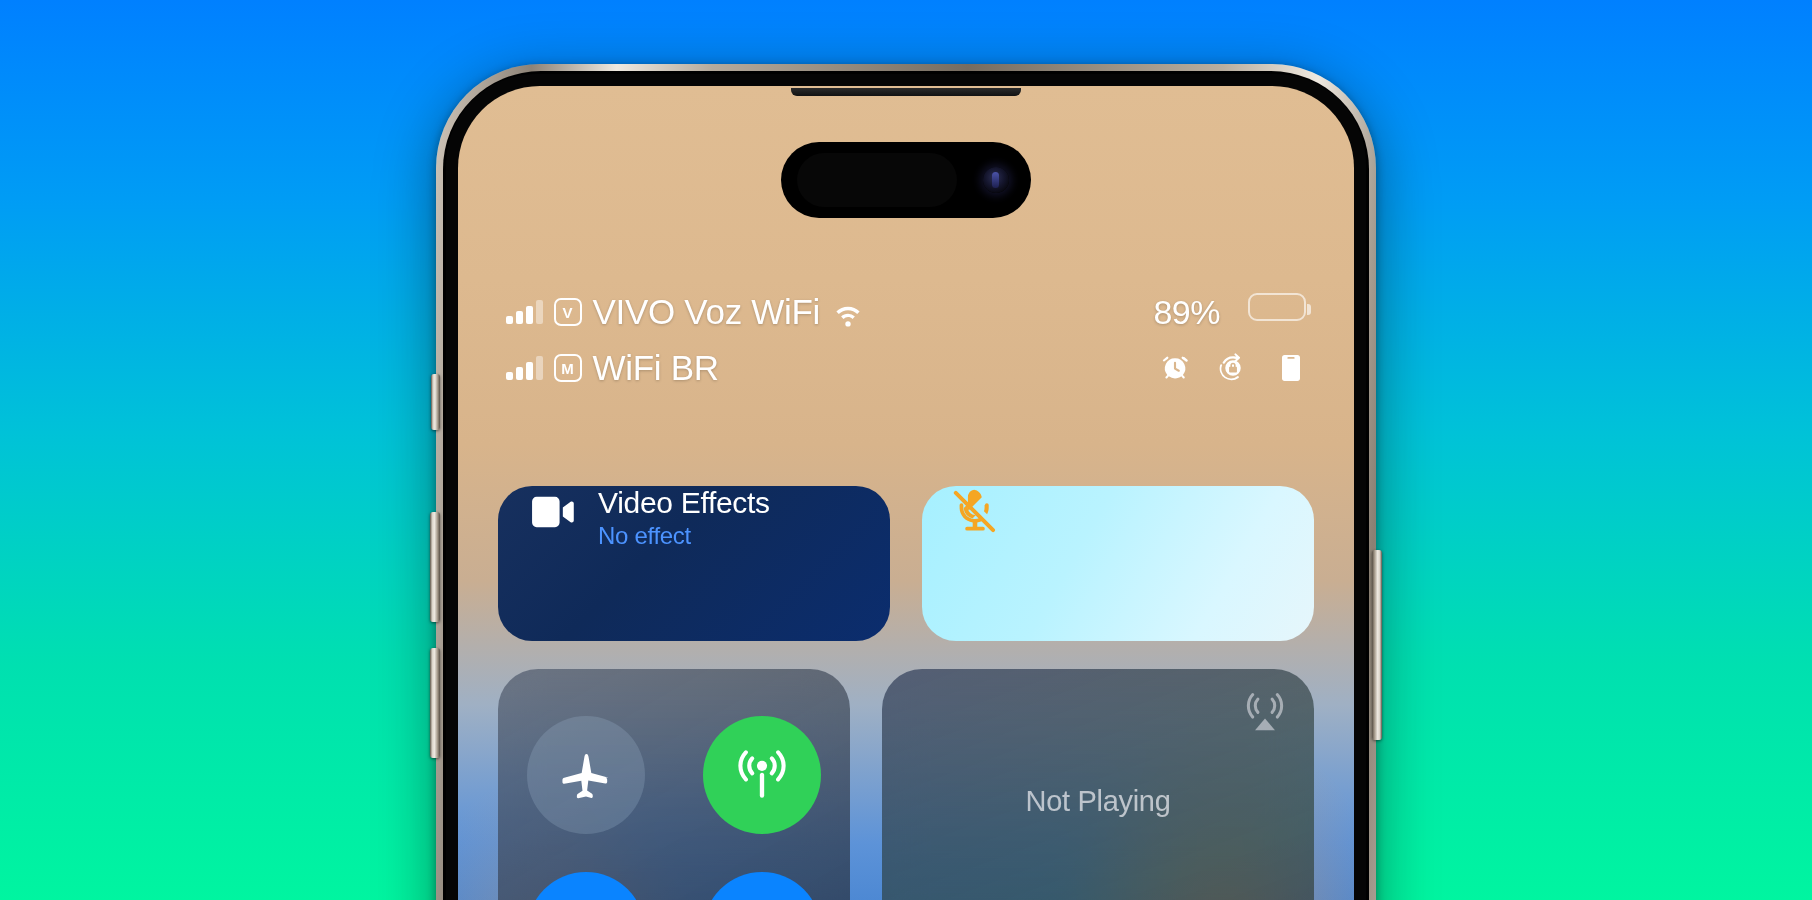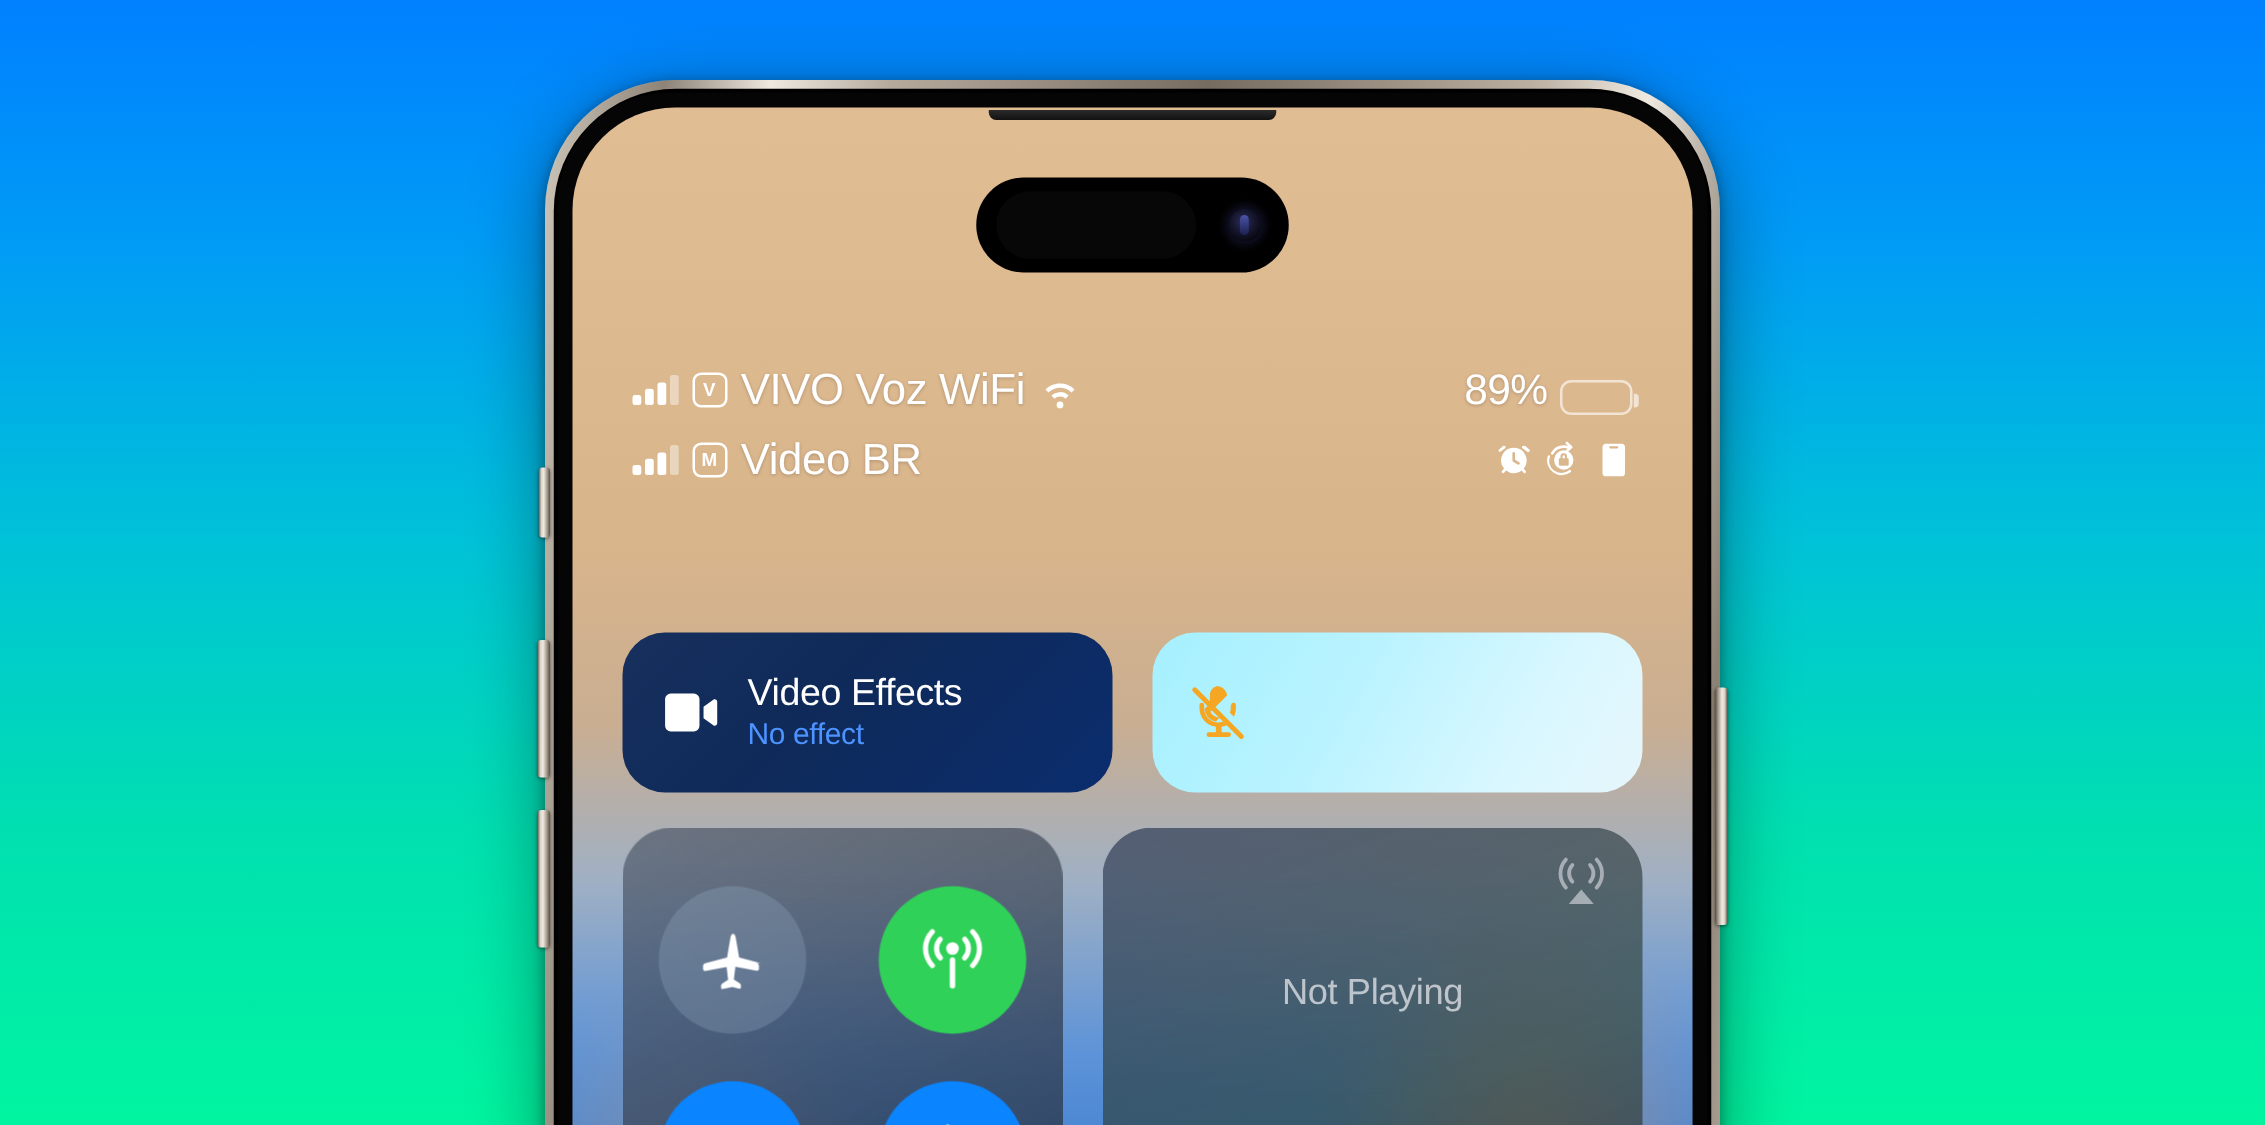--- a/index.html
+++ b/index.html
@@ -95,21 +95,21 @@
 
   
   #statusbar{
     position:absolute; left:0; right:0; top:200px;
     padding:0 48px;
   }
   .sb-row{ display:flex; align-items:center; justify-content:space-between; }
   .sb-row.r1{ height:52px; }
   .sb-row.r2{ height:52px; margin-top:4px; }
   .sb-left{ display:flex; align-items:center; gap:11px; }
-  .sb-right{ display:flex; align-items:flex-end; gap:10px; }
+  .sb-right{ display:flex; align-items:flex-start; gap:28px; }
 
   .carrier-name{
     color:#fff; font-size:35px; letter-spacing:-0.3px; font-weight:400;
     text-shadow:0 1px 3px rgba(0,0,0,.22);
   }
   .sim-badge{
     width:28px; height:28px; border:2.4px solid #fff; border-radius:7px;
     display:flex; align-items:center; justify-content:center;
     color:#fff; font-size:15px; font-weight:600; line-height:1;
   }
@@ -129,21 +129,21 @@
   .battery:after{ content:""; position:absolute; right:-7px; top:9px;
     width:4px; height:11px; border-radius:0 3px 3px 0; background:rgba(255,255,255,.62); }
 
   .st-ico{ width:30px; height:30px; fill:#fff; display:block; }
 
   
   #tiles{ position:absolute; left:0; right:0; top:400px; padding:0 40px; }
   .row{ display:flex; gap:32px; }
   .tile{ flex:1; border-radius:34px; position:relative; overflow:hidden; }
 
-  .tile-pill{ height:128px; display:flex; align-items:center; padding:0 28px; gap:20px;margin-top:20px; }
+  .tile-pill{ height:155px; display:flex; padding:0 28px; gap:20px; }
   #tile-video{
     background:linear-gradient(135deg,#17305e 0%,#0f2a59 40%,#0b2d6e 100%);
   }
   #tile-mic{
     background:linear-gradient(120deg,#a6f0ff 0%,#b9f3ff 40%,#d9f7ff 75%,#e6f6fb 100%);
   }
   .tile-txt{ display:flex; flex-direction:column; gap:2px; }
   .tile-title{ font-size:30px; letter-spacing:-0.3px; }
   .tile-sub{ font-size:24px; letter-spacing:-0.3px; }
   #tile-video .tile-title{ color:#fff; }
@@ -239,21 +239,21 @@
 
           <div class="sb-row r2">
             <div class="sb-left">
               <span class="bars">
                 <i></i>
                   <i></i>
                   <i></i>
                   <i></i>
               </span>
               <span class="sim-badge">M</span>
-              <span class="carrier-name">Video BR</span>
+              <span class="carrier-name">WiFi BR</span>
             </div>
 
             <div class="sb-right">
               <span>
                 <svg class="st-ico" viewBox="0 0 24 24">
                   <path d="M5.2 3.1L2.6 5.3a.8.8 0 001 1.25l2.8-2A.8.8 0 005.2 3.1zm13.6 0a.8.8 0 10-1.2 1.45l2.8 2A.8.8 0 0022 5.3l-2.6-2.2z"></path>
                   <path d="M12 4.2a8.1 8.1 0 00-6.2 13.3l-1.3 1.5a.85.85 0 101.28 1.12l1.3-1.47A8.06 8.06 0 0012 20.4c1.9 0 3.65-.65 5.04-1.75l1.3 1.47a.85.85 0 101.28-1.12l-1.3-1.5A8.1 8.1 0 0012 4.2zm.85 3.6v4.1l2.6 1.55a.85.85 0 11-.87 1.46l-3-1.8a.85.85 0 01-.43-.74V7.8a.85.85 0 111.7 0z"></path>
                 </svg>
               </span>
               <span>

